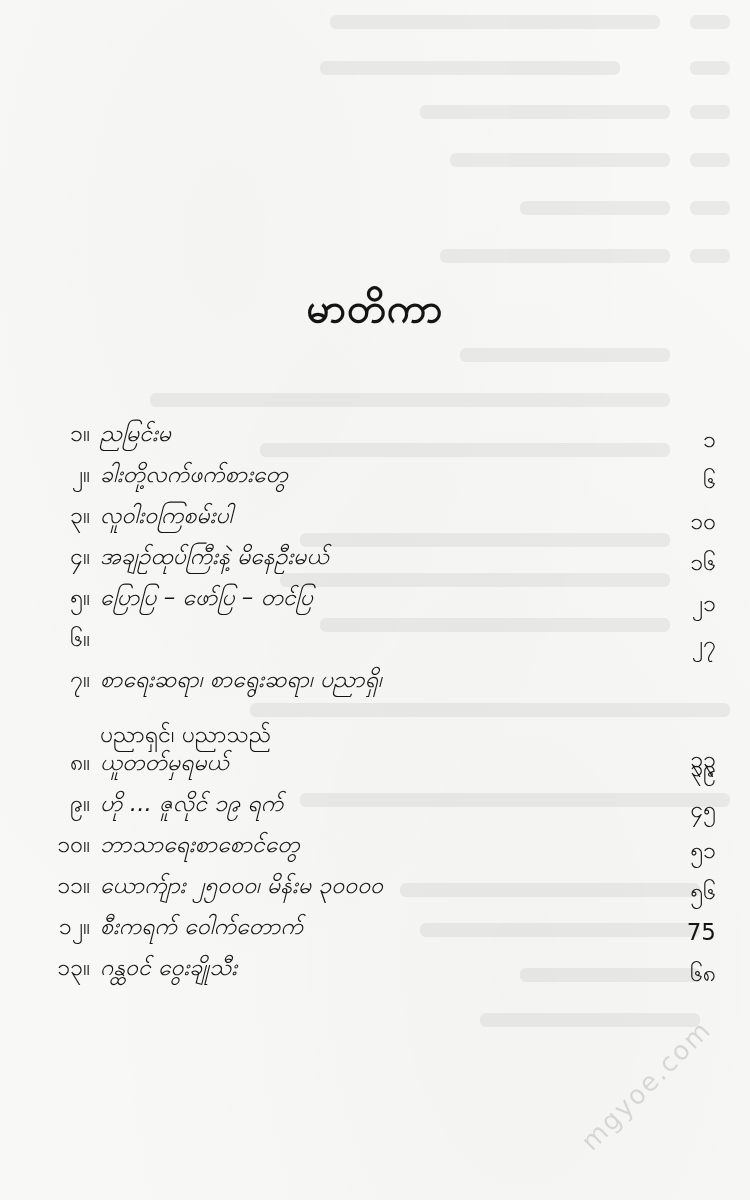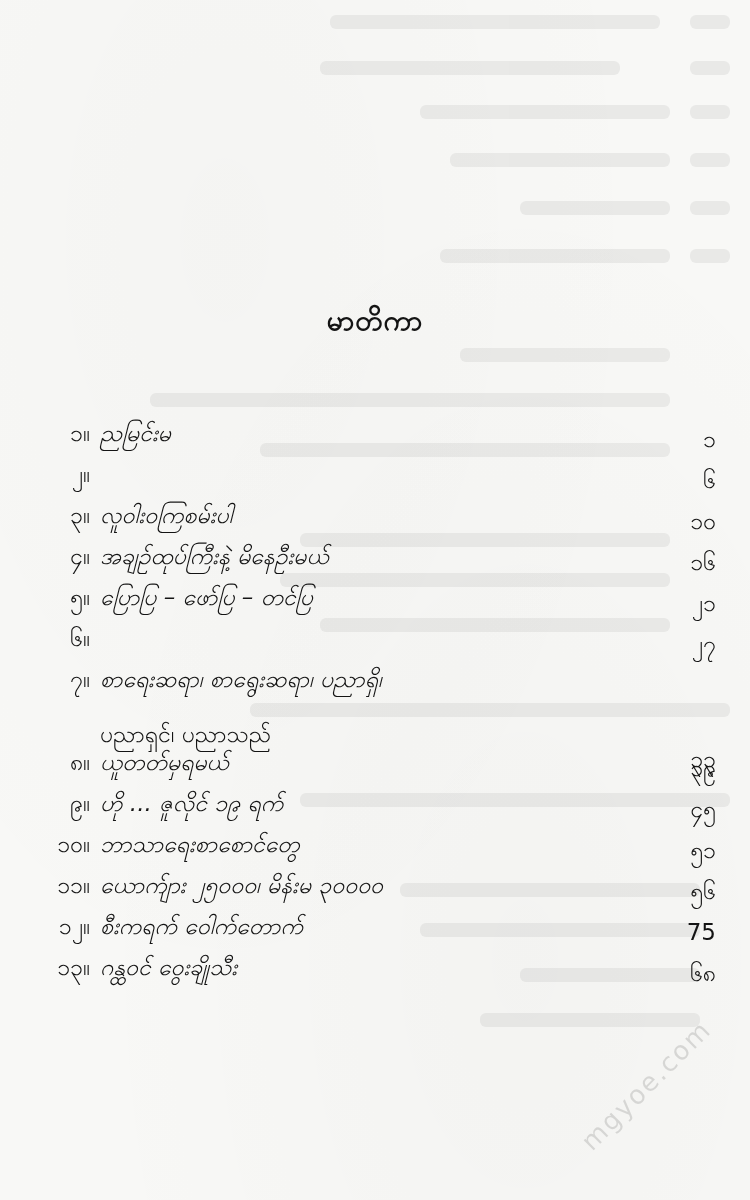--- a/index.html
+++ b/index.html
@@ -21,23 +21,23 @@
     .bleed {
       position: absolute; left: 0; right: 0;
       height: 20px;
       opacity: 0.07;
     }
     .bleed .bar {
       position: absolute; height: 14px; top: 3px;
       background: #333; border-radius: 6px;
     }
     .title {
-      position: absolute; left: 0; right: 0; top: 302px;
+      position: absolute; left: 0; right: 0; top: 283px;
       text-align: center;
-      font-size: 28px; font-weight: bold;
+      font-size: 40px; font-weight: bold;
       letter-spacing: 1px;
     }
     .toc {
       position: absolute; left: 0; right: 0; top: 418px;
     }
     .entry {
       position: relative; height: 41px;
       font-size: 23px; line-height: 30px;
     }
     .entry.tall { height: 83px; }
@@ -137,20 +137,21 @@
   <div class="title">မာတိကာ</div>
 
   <div class="toc">
     <div class="entry">
       <span class="num">၁။</span>
       <span class="text">ညမြင်းမ</span>
       <span class="page-no">၁</span>
     </div>
     <div class="entry">
       <span class="num">၂။</span>
+      <span class="text">ခါးတို့လက်ဖက်စားတွေ</span>
       <span class="page-no">၆</span>
     </div>
     <div class="entry">
       <span class="num">၃။</span>
       <span class="text">လူဝါးဝကြစမ်းပါ</span>
       <span class="page-no">၁၀</span>
     </div>
     <div class="entry">
       <span class="num">၄။</span>
       <span class="text">အချဉ်ထုပ်ကြီးနဲ့ မိနေဦးမယ်</span>

